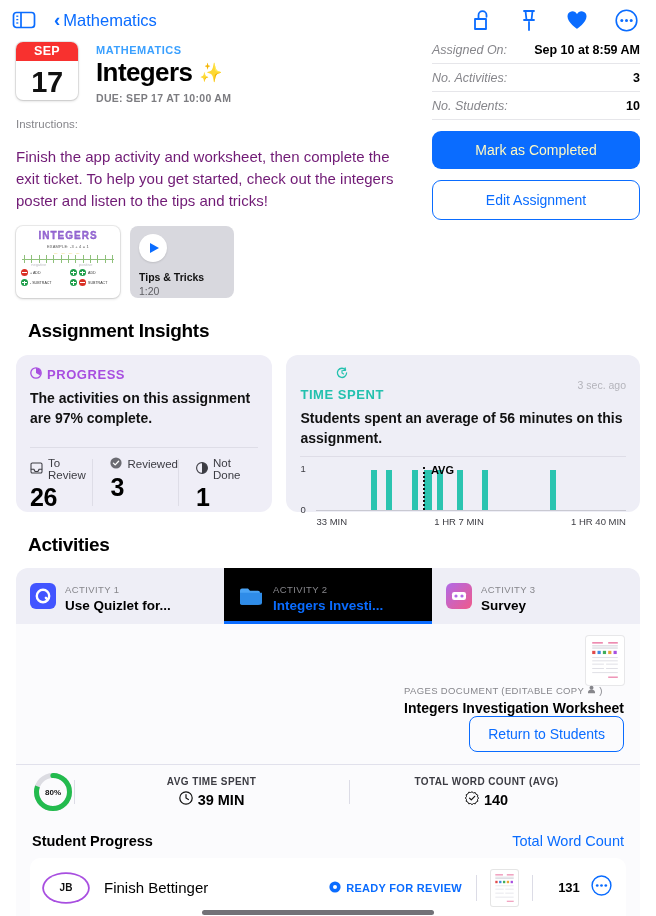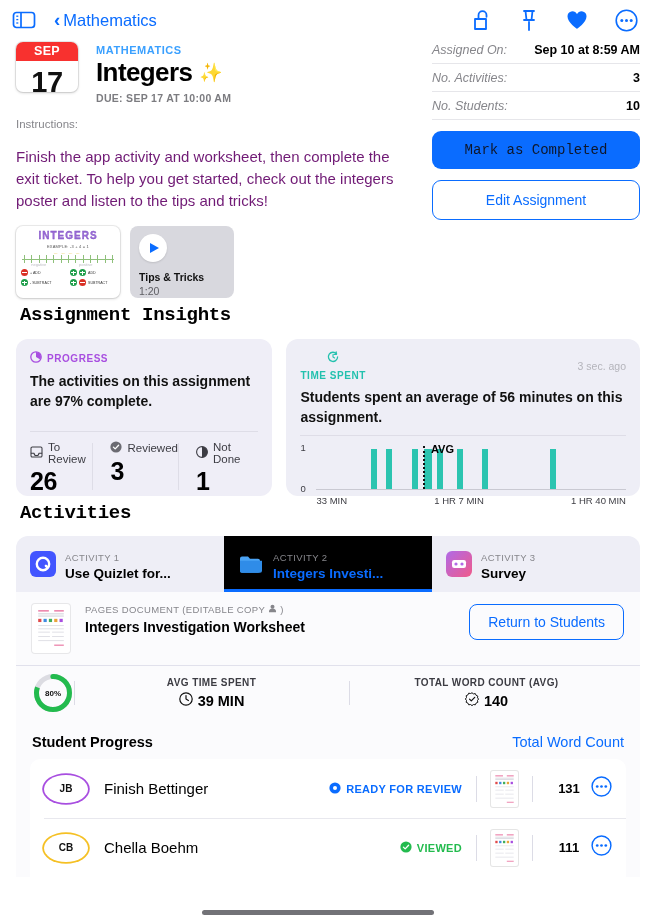--- a/index.html
+++ b/index.html
@@ -29,21 +29,21 @@
   .chev { font-size: 19px; line-height: 1; font-weight: 600; margin-top: -2px;}
   .nav-spacer { flex: 1 1 auto; }
   .nav-icons { display: flex; align-items: center; gap: 26px; margin-right: 4px;}
   .nav-icons svg { display: block; }
 
   
   .header {
     display: flex; padding: 2px 14px 0 16px;
   }
   .cal {
-    width: 62px; height: 50px; border-radius: 7px;
+    width: 62px; height: 58px; border-radius: 7px;
     overflow: hidden; background: #fff; flex: 0 0 auto;
     box-shadow: 0 0 0 1px rgba(0,0,0,.08), 0 1px 3px rgba(0,0,0,.18);
   }
   .cal-top {
     background: #f8312f; color: #fff; text-align: center;
     font-size: 12.5px; font-weight: 700; letter-spacing: .4px;
     line-height: 19px; height: 19px;
   }
   .cal-day {
     text-align: center; font-size: 29px; font-weight: 700;
@@ -72,21 +72,21 @@
     font-size: 12.5px;
   }
   .info-row:last-of-type { border-bottom: none; }
   .info-k { color: #86868b; font-style: italic; }
   .info-v { font-weight: 700; color: #000; }
   .btn {
     display: block; width: 100%; text-align: center;
     border-radius: 9px; font-size: 14px; font-weight: 500;
     padding: 11px 0; margin-top: 11px;
   }
-  .btn-primary { background: #0a6cff; color: #0f172a; font-family: Liberation Mono, monospace; }
+  .btn-primary { background: #0a6cff; color: #fef9c3; }
   .btn-secondary {
     background: #fff; color: #0a6cff;
     border: 1.6px solid #0a6cff;
   }
 
   
   .instructions { padding: 14px 16px 0 16px; }
   .ins-label { font-size: 11.5px; color: #86868b; }
   .ins-text {
     margin-top: 16px; font-size: 15px; line-height: 1.45;
@@ -135,30 +135,30 @@
     border-left: 9px solid #0a6cff;
     border-top: 5.5px solid transparent;
     border-bottom: 5.5px solid transparent;
   }
   .vid-title { font-size: 10.5px; font-weight: 700; margin-top: 9px; color:#111;}
   .vid-dur { font-size: 10.5px; color: #5e5e63; margin-top: 2px; }
 
   
   .section-title {
     font-size: 19px; font-weight: 700; letter-spacing: -.3px;
-    padding: 0 20px; margin-top: 6px; font-family: Liberation Mono, monospace;
+    padding: 0 28px; margin-top: 22px;
   }
 
   
   .insights { display: flex; gap: 14px; padding: 0 16px; margin-top: 13px; }
   .card { border-radius: 12px; background: #efeef7; padding: 12px 14px 0 14px; }
   .card-progress { width: 314px; height: 157px; display:flex; flex-direction:column;}
   .card-time { flex: 1 1 auto; height: 157px; background:#eeeef6; padding-bottom:0;}
   .card-head { display: flex; align-items: center; justify-content: space-between; }
-  .tag { display: flex; align-items: center; gap: 5px; font-size: 10px; font-weight: 700; letter-spacing: .55px; }
+  .tag { display: flex; align-items: center; gap: 5px; font-size: 13px; font-weight: 700; letter-spacing: .55px; }
   .tag.purple { color: #a84ee0; }
   .tag.teal { color: #23c1ae; flex-direction: column; }
   .ago { font-size: 10.5px; color: #b4b4bb; }
   .card-body { font-size: 14px; font-weight: 700; line-height: 1.4; margin-top: 7px; color:#111;}
   .card-spacer { flex: 1 1 auto; }
   .card-divider { height: 1px; background: #dedde7; margin: 0 0 0 0; }
   .stats { display: flex; padding: 9px 0 0; }
   .stat { flex: 1; padding-left: 0; position: relative; }
   .stat + .stat { padding-left: 18px; }
   .stat + .stat::before {
@@ -199,21 +199,21 @@
     content:""; position:absolute; left:0; top:13px; bottom:13px; width:1px; background:#dcdce6;
   }
   .tab.active { background: #000000; box-shadow: inset 0 -3px 0 #0a6cff; }
   .tab.active::before, .tab.active + .tab::before { background: transparent; }
   .tab-ic { width: 26px; height: 26px; border-radius: 6px; flex: 0 0 auto; }
   .tab-txt { min-width: 0; }
   .tab-kicker { font-size: 9.5px; color: #86868b; letter-spacing: .4px; }
   .tab-name { font-size: 13.5px; font-weight: 700; margin-top: 1px; white-space: nowrap; overflow: hidden; text-overflow: ellipsis;}
   .tab.active .tab-name { color: #0a6cff; }
 
-  .doc-row { display: flex; align-items: flex-start; padding: 12px 16px 12px 16px; }
+  .doc-row { display: flex; align-items: flex-end; padding: 12px 16px 12px 16px; flex-direction: column; }
   .doc-thumb {
     width: 38px; height: 49px; background: #fff; border-radius: 3px;
     box-shadow: 0 0 0 1px rgba(0,0,0,.08); flex: 0 0 auto; overflow:hidden; padding:3px;
   }
   .doc-meta { margin-left: 15px; flex: 1 1 auto; min-width:0;}
   .doc-kicker { font-size: 9.5px; color: #86868b; letter-spacing: .35px; display:flex; align-items:center; gap:3px;}
   .doc-title { font-size: 14px; font-weight: 700; margin-top: 4px; }
   .return-btn {
     border: 1.6px solid #0a6cff; color: #0a6cff; background: #fbfbfd;
     border-radius: 8px; font-size: 14px; padding: 9px 18px; flex: 0 0 auto;

